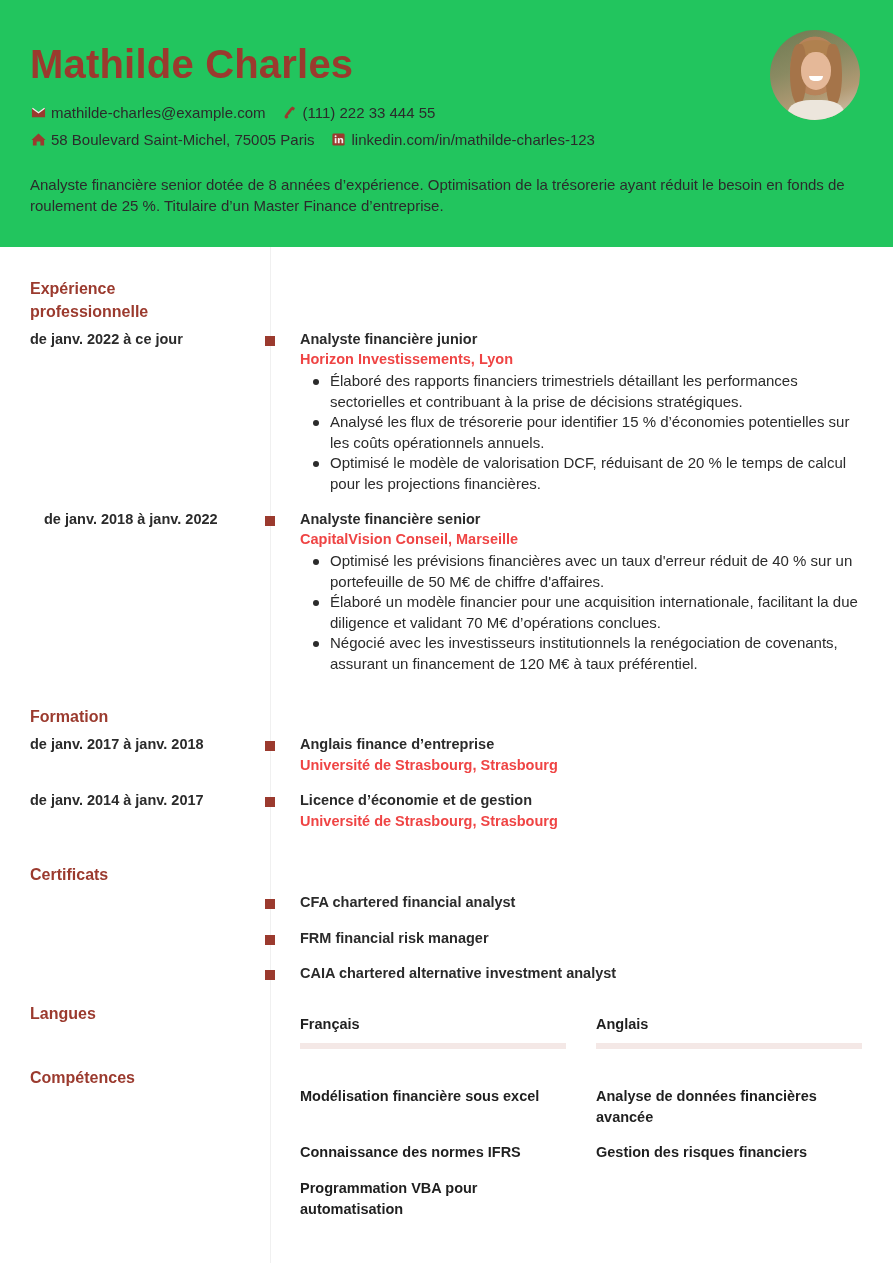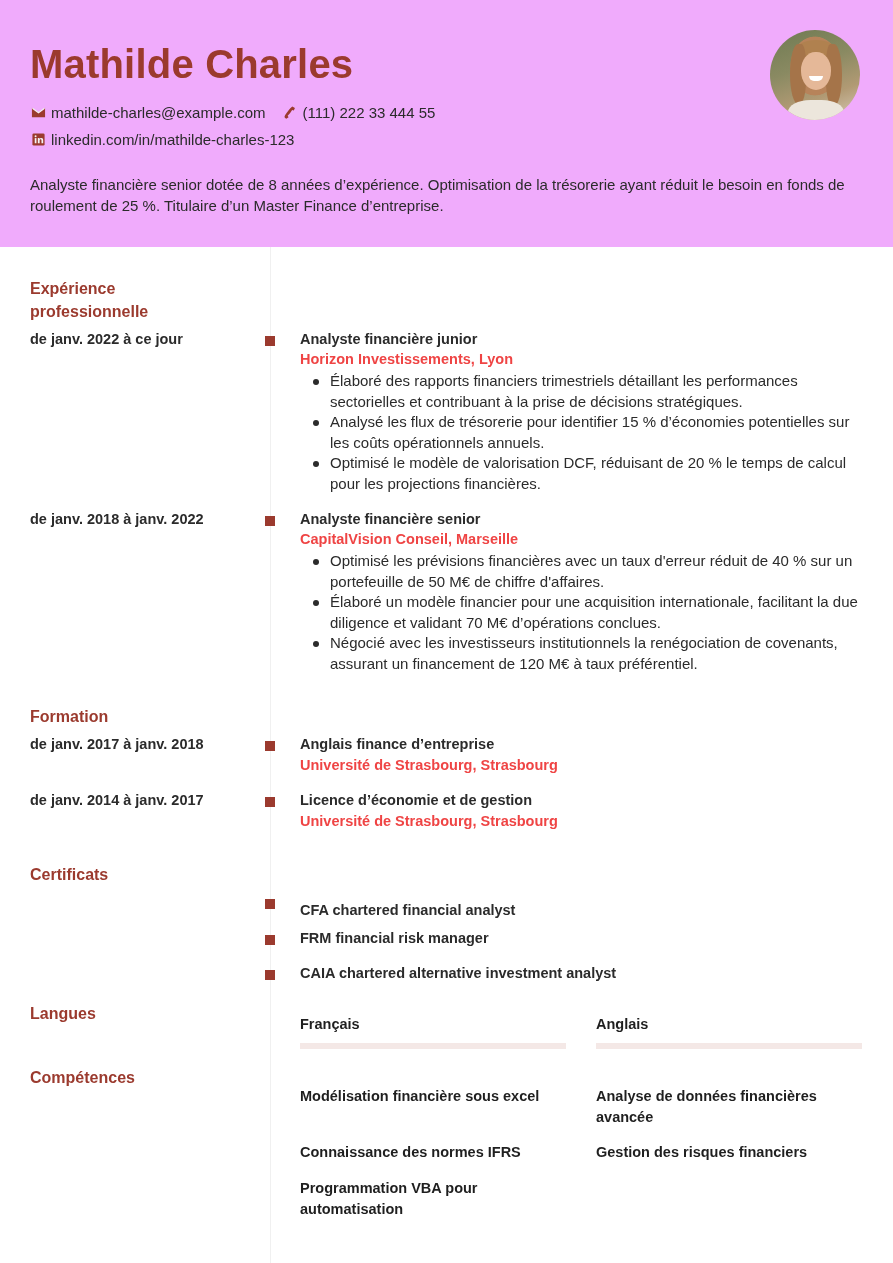--- a/index.html
+++ b/index.html
@@ -1,19 +1,19 @@
 <!DOCTYPE html>
 <html><head>
 <meta charset="utf-8">
 <style>
   * { box-sizing: border-box; margin: 0; padding: 0; }
   html, body { width: 893px; height: 1263px; background: #ffffff; overflow: hidden; }
   body { font-family: "Liberation Sans", "DejaVu Sans", sans-serif; color: #2b2b2b; position: relative; }
 
-  .header { position: absolute; left: 0; top: 0; width: 893px; height: 247px; background: #f0abfc; }
+  .header { position: absolute; left: 0; top: 0; width: 893px; height: 247px; background: #22c55e; }
   .name { position: absolute; left: 30px; top: 42px; font-size: 40px; font-weight: 700; color: #9b3a2e; letter-spacing: 0.2px; }
   .contact-row { position: absolute; left: 30px; font-size: 15px; color: #2b2b2b; display: flex; white-space: nowrap; }
   .contact-row.r1 { top: 104px; }
   .contact-row.r2 { top: 131px; }
   .contact-item { display: flex; align-items: center; margin-right: 16px; }
   .icon { width: 16px; height: 16px; margin-right: 5px; display: inline-flex; align-items: center; justify-content: center; }
   .icon svg { width: 15px; height: 15px; fill: #9b3a2e; }
   .summary { position: absolute; left: 30px; top: 174px; width: 835px; font-size: 15px; line-height: 21px; color: #2b2b2b; }
 
   .avatar { position: absolute; left: 770px; top: 30px; width: 90px; height: 90px; border-radius: 50%; overflow: hidden;
@@ -66,20 +66,28 @@
           </svg>
       </span>
       <span>(111) 222 33 444 55</span>
     </div>
   </div>
 
   <div class="contact-row r2">
     <div class="contact-item">
       <span class="icon">
         <svg viewBox="0 0 16 16">
+            <path d="M8 1.5 L15.5 8.5 L14 8.5 L14 14.5 L10 14.5 L10 10 L6 10 L6 14.5 L2 14.5 L2 8.5 L0.5 8.5 Z"></path>
+          </svg>
+      </span>
+      <span>58 Boulevard Saint-Michel, 75005 Paris</span>
+    </div>
+    <div class="contact-item">
+      <span class="icon">
+        <svg viewBox="0 0 16 16">
             <rect x="1.5" y="1.5" width="13" height="13" rx="1.5"></rect>
             <rect x="4" y="6.5" width="1.8" height="5.5" fill="#f4f4f4"></rect>
             <circle cx="4.9" cy="4.6" r="1.05" fill="#f4f4f4"></circle>
             <path d="M7.3 6.5h1.7v0.9c0.4-0.7 1.1-1.1 2-1.1 1.4 0 2 0.9 2 2.4V12h-1.8V9c0-0.8-0.3-1.2-0.9-1.2-0.7 0-1.1 0.5-1.1 1.3V12H7.3z" fill="#f4f4f4"></path>
           </svg>
       </span>
       <span>linkedin.com/in/mathilde-charles-123</span>
     </div>
   </div>
 
@@ -105,21 +113,21 @@
   <div class="entry-title" style="top:331px;">Analyste financière junior</div>
   <div class="entry-org" style="top:351px;">Horizon Investissements, Lyon</div>
   <ul class="bullets" style="top:371px;">
     <li>Élaboré des rapports financiers trimestriels détaillant les performances sectorielles et contribuant à la prise de décisions stratégiques.</li>
     <li>Analysé les flux de trésorerie pour identifier 15 % d’économies potentielles sur les coûts opérationnels annuels.</li>
     <li>Optimisé le modèle de valorisation DCF, réduisant de 20 % le temps de calcul pour les projections financières.</li>
   </ul>
 </div>
 
 <div>
-  <div class="date" style="top:511px;">de janv. 2018 à janv. 2022</div>
+  <div class="date" style="top:511px;margin-left:14px;">de janv. 2018 à janv. 2022</div>
   <div class="marker" style="top:516px;"></div>
   <div class="entry-title" style="top:511px;">Analyste financière senior</div>
   <div class="entry-org" style="top:531px;">CapitalVision Conseil, Marseille</div>
   <ul class="bullets" style="top:551px;">
     <li>Optimisé les prévisions financières avec un taux d'erreur réduit de 40 % sur un portefeuille de 50 M€ de chiffre d'affaires.</li>
     <li>Élaboré un modèle financier pour une acquisition internationale, facilitant la due diligence et validant 70 M€ d’opérations conclues.</li>
     <li>Négocié avec les investisseurs institutionnels la renégociation de covenants, assurant un financement de 120 M€ à taux préférentiel.</li>
   </ul>
 </div>
 
@@ -136,21 +144,21 @@
   <div class="date" style="top:792px;">de janv. 2014 à janv. 2017</div>
   <div class="marker" style="top:797px;"></div>
   <div class="entry-title" style="top:792px;">Licence d’économie et de gestion</div>
   <div class="entry-org" style="top:813px;">Université de Strasbourg, Strasbourg</div>
 </div>
 
 <div class="sec-title" style="top:863px;">Certificats</div>
 
 <div>
   <div class="marker" style="top:899px;"></div>
-  <div class="entry-title" style="top:894px;margin-top:8px;">CFA chartered financial analyst</div>
+  <div class="entry-title" style="top:894px;">CFA chartered financial analyst</div>
 </div>
 <div>
   <div class="marker" style="top:935px;"></div>
   <div class="entry-title" style="top:930px;">FRM financial risk manager</div>
 </div>
 <div>
   <div class="marker" style="top:970px;"></div>
   <div class="entry-title" style="top:965px;">CAIA chartered alternative investment analyst</div>
 </div>
 

